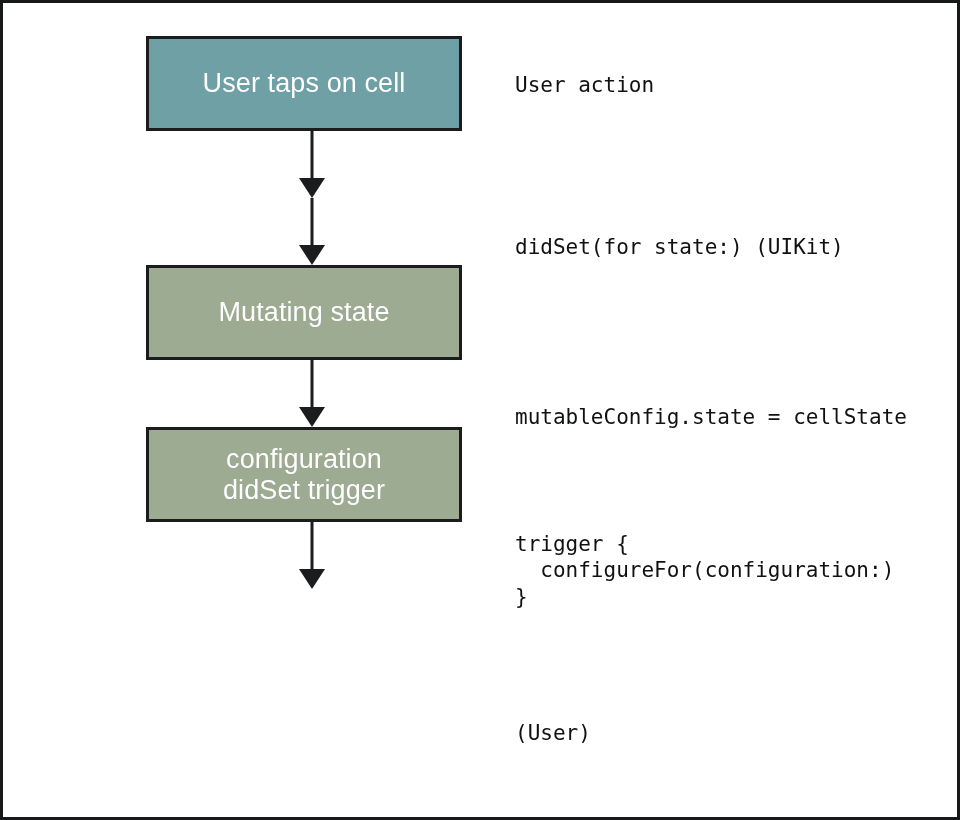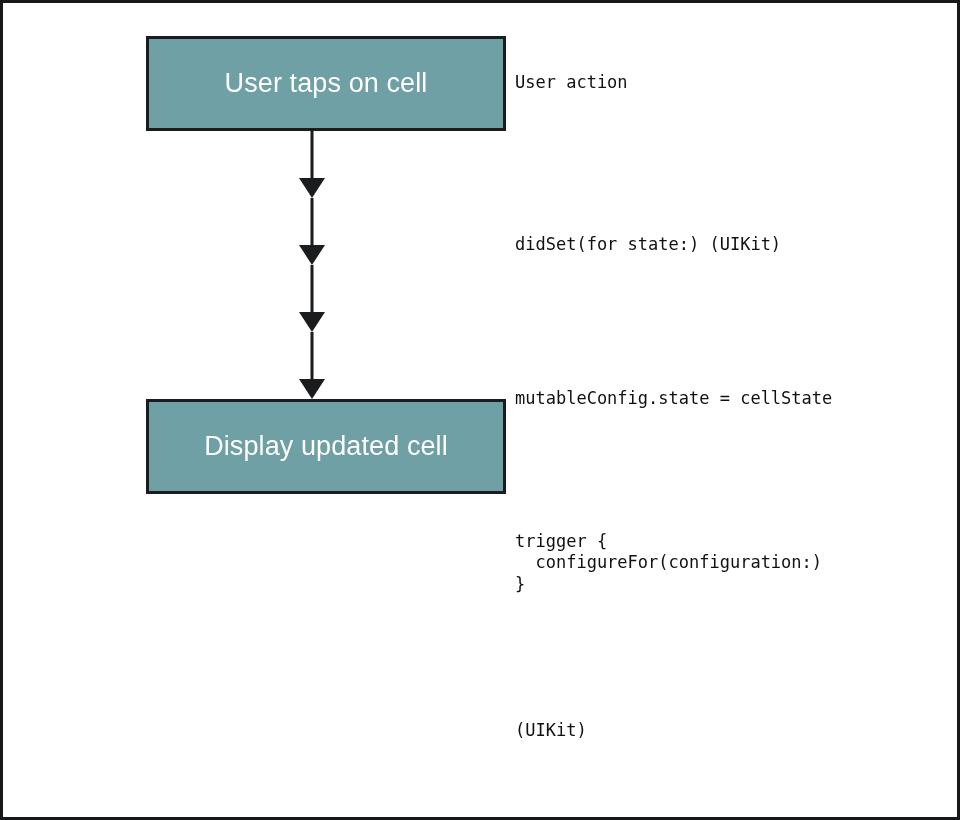--- a/index.html
+++ b/index.html
@@ -25,21 +25,21 @@
   
   .flow-column {
     position: absolute;
     left: 143px;
     top: 33px;
     width: 332px;
   }
 
   .flow-node {
     position: relative;
-    width: 360px;
+    width: 316px;
     height: 95px;
     box-sizing: border-box;
     border: 3px solid #1b1c1e;
     display: flex;
     align-items: center;
     justify-content: center;
     text-align: center;
   }
 
   .flow-node.teal   { background: #6fa0a6; }
@@ -88,21 +88,21 @@
     position: absolute;
     left: 512px;
     top: 33px;
     width: 420px;
   }
 
   .annotation {
     position: absolute;
     left: 0;
     font-family: "DejaVu Sans Mono", "Liberation Mono", monospace;
-    font-size: 17px;
+    font-size: 21px;
     line-height: 1.26;
     color: #101112;
     white-space: pre;
     letter-spacing: 0px;
   }
 </style>
 </head>
 <body>
 
 <div id="canvas">
@@ -117,41 +117,45 @@
       <div class="stem"></div>
       <div class="head"></div>
     </div>
 
 
     <div class="connector">
       <div class="stem"></div>
       <div class="head"></div>
     </div>
 
+    <div class="flow-node green">
+      <span class="node-label">Mutating state</span>
+    </div>
+
+    <div class="connector">
+      <div class="stem"></div>
+      <div class="head"></div>
+    </div>
+
+    <div class="flow-node green">
+      <span class="node-label">configuration
+didSet trigger</span>
+    </div>
 
     <div class="connector">
       <div class="stem"></div>
       <div class="head"></div>
     </div>
 
 
-    <div class="connector">
-      <div class="stem"></div>
-      <div class="head"></div>
-    </div>
-
-    <div class="flow-node teal">
-      <span class="node-label">Display updated cell</span>
-    </div>
-
   </div>
 
   <div class="annotation-column">
     <div class="annotation" style="top: 36px;">User action</div>
     <div class="annotation" style="top: 198px;">didSet(for state:) (UIKit)</div>
-    <div class="annotation" style="top: 352px;">mutableConfig.state = cellState</div>
+    <div class="annotation" style="top: 368px;">mutableConfig.state = cellState</div>
     <div class="annotation" style="top: 495px;">trigger {
   configureFor(configuration:)
 }</div>
-    <div class="annotation" style="top: 684px;">(UIKit)</div>
+    <div class="annotation" style="top: 684px;">(User)</div>
   </div>
 
 </div>
 
 </body></html>

